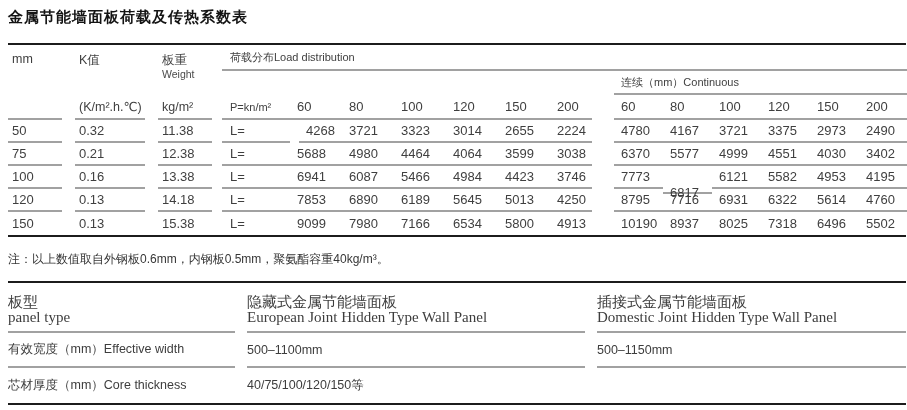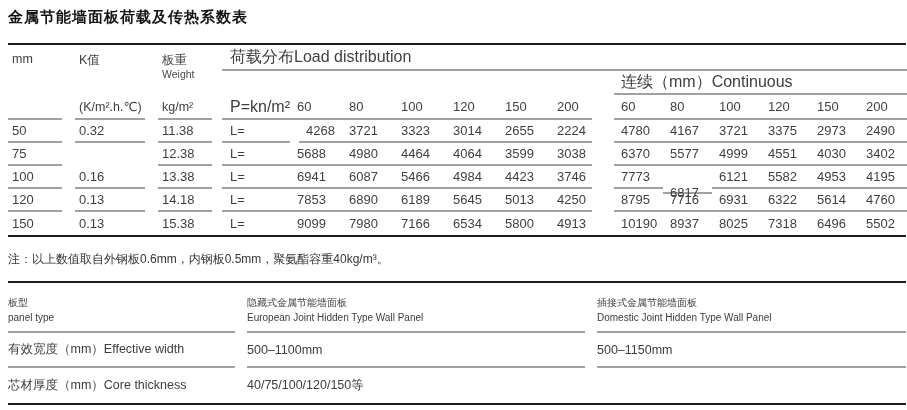--- a/index.html
+++ b/index.html
@@ -16,34 +16,34 @@
   .cell { display: flex; align-items: center; font-size: 13px; color: #3f3f3f; }
   .bb { border-bottom: 2px solid #a1a1a1; }
   .pad4 { padding-left: 4px; }
   .pad8 { padding-left: 8px; }
   .num { padding-left: 7px; }
   .head-col { flex-direction: column; align-items: stretch; justify-content: space-between;
     padding: 7px 0 4px 4px; }
   .zh { font-size: 12.5px; color: #3f3f3f; }
   .sm { font-size: 10.5px; line-height: 11px; color: #4a4a4a; }
   .unit { font-size: 12.5px; color: #3f3f3f; }
-  .lh { font-size: 16px; }
+  .lh { font-size: 11px; }
 
   
   .note { width: 898px; height: 46px; display: flex; align-items: center;
     font-size: 12px; color: #363636; border-bottom: 2.5px solid #1c1c1c; }
 
   
   .pg { display: grid; width: 898px;
     grid-template-columns: 227px 12px 338px 12px 309px;
     grid-template-rows: 50px 35px 35px;
     border-bottom: 2.5px solid #1c1c1c; }
   .pcell { display: flex; align-items: center; font-size: 12.5px; color: #3d3d3d; }
   .ptop { flex-direction: column; align-items: stretch; justify-content: flex-end; padding-bottom: 6px; }
-  .p2 { font-size: 10px; line-height: 15px; }
+  .p2 { font-size: 15px; line-height: 15px; font-family: Liberation Serif, serif; }
 </style>
 </head>
 <body>
 
 <div class="page">
 
   <div class="title">金属节能墙面板荷载及传热系数表</div>
 
   <div class="mg" id="main-grid">
 
@@ -92,20 +92,21 @@
       <div class="cell num bb" style="grid-area: 4 / 11 / 5 / 12;">3014</div>
       <div class="cell num bb" style="grid-area: 4 / 12 / 5 / 13;">2655</div>
       <div class="cell num bb" style="grid-area: 4 / 13 / 5 / 14;">2224</div>
       <div class="cell num bb" style="grid-area: 4 / 15 / 5 / 16;">4780</div>
       <div class="cell num bb" style="grid-area: 4 / 16 / 5 / 17;">4167</div>
       <div class="cell num bb" style="grid-area: 4 / 17 / 5 / 18;">3721</div>
       <div class="cell num bb" style="grid-area: 4 / 18 / 5 / 19;">3375</div>
       <div class="cell num bb" style="grid-area: 4 / 19 / 5 / 20;">2973</div>
       <div class="cell num bb" style="grid-area: 4 / 20 / 5 / 21;">2490</div>
       <div class="cell pad4 bb" style="grid-area: 5 / 1 / 6 / 2;">75</div>
+      <div class="cell pad4 bb" style="grid-area: 5 / 3 / 6 / 4;">0.21</div>
       <div class="cell pad4 bb" style="grid-area: 5 / 5 / 6 / 6;">12.38</div>
       <div class="cell pad8 bb" style="grid-area: 5 / 7 / 6 / 8;">L=</div>
       <div class="cell num bb" style="grid-area: 5 / 8 / 6 / 9;">5688</div>
       <div class="cell num bb" style="grid-area: 5 / 9 / 6 / 10;">4980</div>
       <div class="cell num bb" style="grid-area: 5 / 10 / 6 / 11;">4464</div>
       <div class="cell num bb" style="grid-area: 5 / 11 / 6 / 12;">4064</div>
       <div class="cell num bb" style="grid-area: 5 / 12 / 6 / 13;">3599</div>
       <div class="cell num bb" style="grid-area: 5 / 13 / 6 / 14;">3038</div>
       <div class="cell num bb" style="grid-area: 5 / 15 / 6 / 16;">6370</div>
       <div class="cell num bb" style="grid-area: 5 / 16 / 6 / 17;">5577</div>

